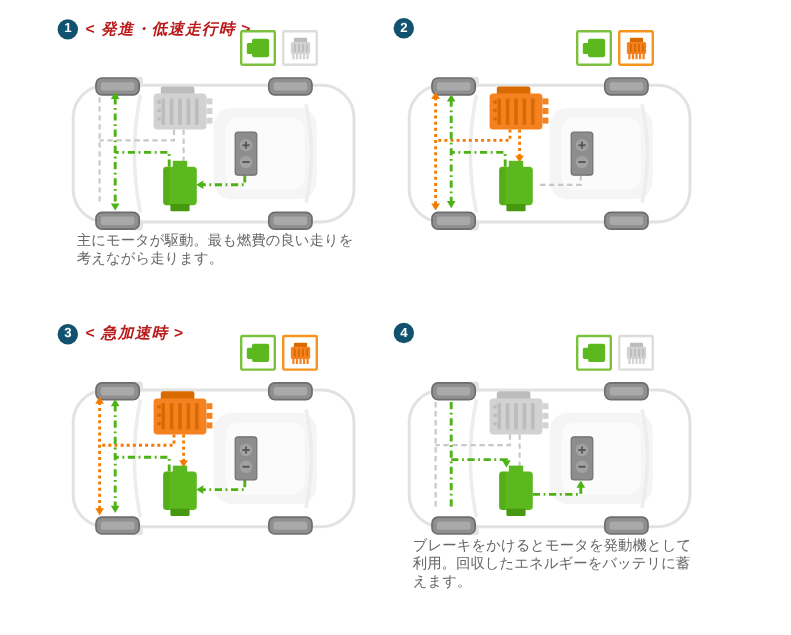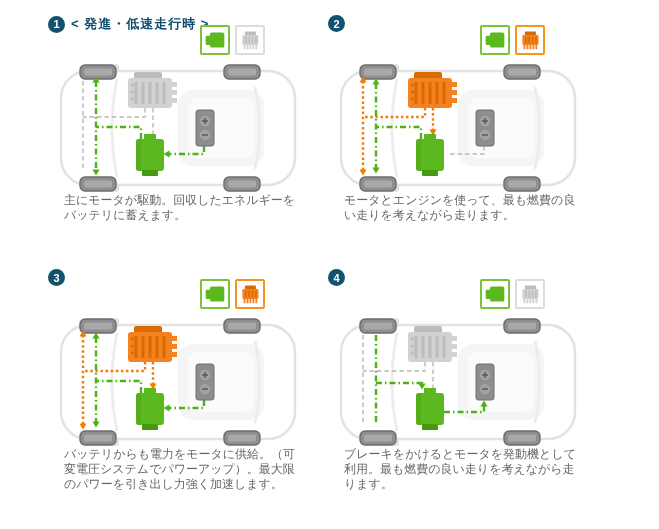--- a/index.html
+++ b/index.html
@@ -6,21 +6,21 @@
   body{font-family:"Liberation Sans","DejaVu Sans",sans-serif;}
   .stage{position:relative;width:659px;height:529px;background:#ffffff;overflow:hidden;}
   .quad{position:absolute;width:262px;height:252px;}
   .q1{left:48px;top:12px;}
   .q2{left:328px;top:12px;}
   .q3{left:48px;top:266px;}
   .q4{left:328px;top:266px;}
   .head{display:flex;align-items:center;gap:6px;padding-top:3px;}
   .badge{width:17px;height:17px;border-radius:50%;color:#fff;font-size:11px;font-weight:bold;
          display:flex;align-items:center;justify-content:center;flex:0 0 auto;}
-  .title{font-size:13px;font-weight:bold;color:#0c4a6e;letter-spacing:1px;white-space:nowrap;}
+  .title{font-size:13px;font-weight:bold;color:#b91c1c;letter-spacing:1px;white-space:nowrap;font-style:italic;}
   .legend{position:absolute;left:152px;top:13px;display:flex;gap:5px;}
   .lg{width:26px;height:26px;border:2px solid #dcdcdc;background:#fff;border-radius:2px;
       display:flex;align-items:center;justify-content:center;}
   .car{position:absolute;left:7px;top:50px;}
   .desc{position:absolute;left:16px;top:181px;width:238px;margin:0;
         font-size:12px;line-height:15px;color:#666;}
 </style>
 </head>
 <body>
 
@@ -97,21 +97,21 @@
        <rect x="84" y="108" width="16" height="6" rx="1" fill="#46990f"></rect>
      </g>
      <g>
        <rect x="138" y="48" width="18" height="36" rx="2.5" fill="#8d8d8d" stroke="#6e6e6e"></rect>
        <circle cx="147" cy="59" r="5.2" fill="#a2a2a2"></circle>
        <circle cx="147" cy="73" r="5.2" fill="#a2a2a2"></circle>
        <path d="M147,56 V62 M144,59 H150 M144,73 H150" stroke="#595959" stroke-width="1.6" fill="none"></path>
      </g>
         </g>
       </svg>
-    <p class="desc">主にモータが駆動。回収したエネルギーをバッテリに蓄えます。</p>
+    <p class="desc">主にモータが駆動。最も燃費の良い走りを考えながら走ります。</p>
   </div>
 
   <div class="quad q2">
     <div class="head">
       <span class="badge" style="background: rgb(17, 83, 110);">2</span>
     </div>
     <div class="legend">
       <div class="lg lg-motor" style="border-color: rgb(124, 193, 60);">
           <svg viewBox="0 0 26 26" width="22" height="22">
     <rect x="2" y="8" width="6" height="11" rx="1.5" fill="#5cb81f"></rect>
@@ -179,26 +179,26 @@
        <rect x="84" y="108" width="16" height="6" rx="1" fill="#46990f"></rect>
      </g>
      <g>
        <rect x="138" y="48" width="18" height="36" rx="2.5" fill="#8d8d8d" stroke="#6e6e6e"></rect>
        <circle cx="147" cy="59" r="5.2" fill="#a2a2a2"></circle>
        <circle cx="147" cy="73" r="5.2" fill="#a2a2a2"></circle>
        <path d="M147,56 V62 M144,59 H150 M144,73 H150" stroke="#595959" stroke-width="1.6" fill="none"></path>
      </g>
         </g>
       </svg>
-    <p class="desc">モータとエンジンを使って、最も燃費の良い走りを考えながら走ります。</p>
   </div>
 
   <div class="quad q3">
     <div class="head">
       <span class="badge" style="background: rgb(17, 83, 110);">3</span>
+      <span class="title">&lt; 急加速時 &gt;</span>
     </div>
     <div class="legend">
       <div class="lg lg-motor" style="border-color: rgb(124, 193, 60);">
           <svg viewBox="0 0 26 26" width="22" height="22">
     <rect x="2" y="8" width="6" height="11" rx="1.5" fill="#5cb81f"></rect>
     <rect x="7" y="4" width="17" height="18" rx="2" fill="#5cb81f"></rect>
           </svg>
         </div>
       <div class="lg lg-engine" style="border-color: rgb(247, 148, 29);">
           <svg viewBox="0 0 26 26" width="22" height="22">
@@ -262,21 +262,20 @@
        <rect x="84" y="108" width="16" height="6" rx="1" fill="#46990f"></rect>
      </g>
      <g>
        <rect x="138" y="48" width="18" height="36" rx="2.5" fill="#8d8d8d" stroke="#6e6e6e"></rect>
        <circle cx="147" cy="59" r="5.2" fill="#a2a2a2"></circle>
        <circle cx="147" cy="73" r="5.2" fill="#a2a2a2"></circle>
        <path d="M147,56 V62 M144,59 H150 M144,73 H150" stroke="#595959" stroke-width="1.6" fill="none"></path>
      </g>
         </g>
       </svg>
-    <p class="desc">バッテリからも電力をモータに供給。（可変電圧システムでパワーアップ）。最大限のパワーを引き出し力強く加速します。</p>
   </div>
 
   <div class="quad q4">
     <div class="head">
       <span class="badge" style="background: rgb(17, 83, 110);">4</span>
     </div>
     <div class="legend">
       <div class="lg lg-motor" style="border-color: rgb(124, 193, 60);">
           <svg viewBox="0 0 26 26" width="22" height="22">
     <rect x="2" y="8" width="6" height="11" rx="1.5" fill="#5cb81f"></rect>
@@ -341,16 +340,16 @@
        <rect x="84" y="108" width="16" height="6" rx="1" fill="#46990f"></rect>
      </g>
      <g>
        <rect x="138" y="48" width="18" height="36" rx="2.5" fill="#8d8d8d" stroke="#6e6e6e"></rect>
        <circle cx="147" cy="59" r="5.2" fill="#a2a2a2"></circle>
        <circle cx="147" cy="73" r="5.2" fill="#a2a2a2"></circle>
        <path d="M147,56 V62 M144,59 H150 M144,73 H150" stroke="#595959" stroke-width="1.6" fill="none"></path>
      </g>
         </g>
       </svg>
-    <p class="desc">ブレーキをかけるとモータを発動機として利用。最も燃費の良い走りを考えながら走ります。</p>
+    <p class="desc">ブレーキをかけるとモータを発動機として利用。回収したエネルギーをバッテリに蓄えます。</p>
   </div>
 
 </div>
 
 </body></html>

